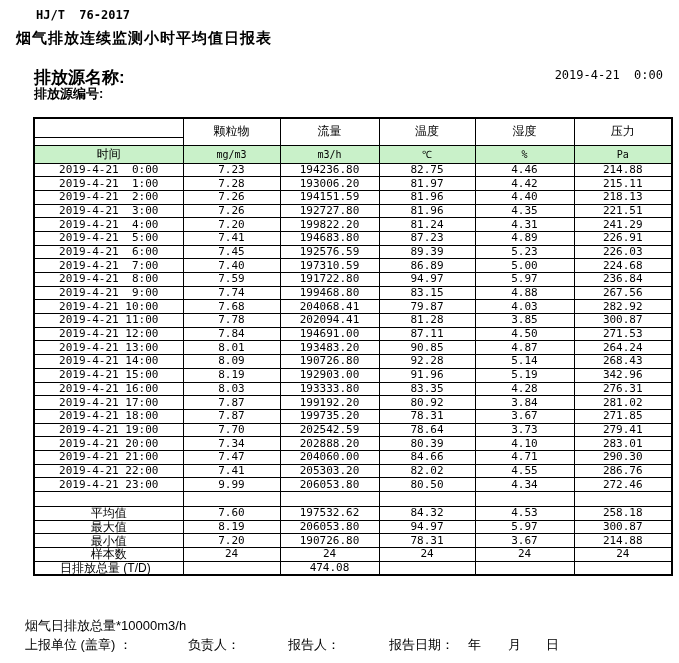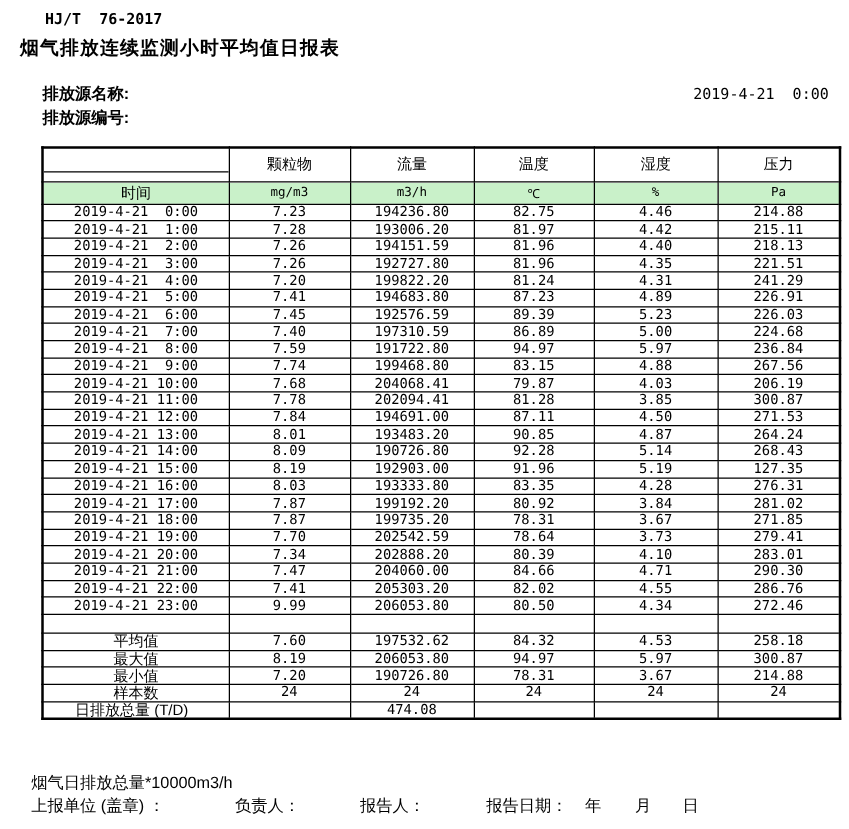--- a/index.html
+++ b/index.html
@@ -12,21 +12,21 @@
   .page { position:absolute; left:0; top:0; width:679px; height:663px;margin-left:16px; }
 
   .std {
     position:absolute; left:20px; top:8px;
     font-family:"DejaVu Sans Mono", monospace; font-weight:bold; font-size:12px; white-space:pre;
   }
   .title {
     position:absolute; left:0; top:29px; width:679px; text-align:left;
     font-size:15px; font-weight:bold; letter-spacing:1px;
   }
-  .src-name { position:absolute; left:18px; top:66px; font-size:13px; font-weight:bold; }
+  .src-name { position:absolute; left:18px; top:66px; font-size:17px; font-weight:bold; }
   .src-code { position:absolute; left:18px; top:85px; font-size:13px; font-weight:bold; }
   .datetime {
     position:absolute; right:32px; top:68px;
     font-family:"DejaVu Sans Mono", monospace; font-size:12px; white-space:pre;
   }
 
   table.report {
     position:absolute; left:17px; top:117px; width:638px;
     border-collapse:collapse; table-layout:fixed; border:2px solid var(--border);
   }
@@ -182,21 +182,21 @@
           <td>83.15</td>
           <td>4.88</td>
           <td>267.56</td>
         </tr>
         <tr>
           <td>2019-4-21 10:00</td>
           <td>7.68</td>
           <td>204068.41</td>
           <td>79.87</td>
           <td>4.03</td>
-          <td>206.19</td>
+          <td>282.92</td>
         </tr>
         <tr>
           <td>2019-4-21 11:00</td>
           <td>7.78</td>
           <td>202094.41</td>
           <td>81.28</td>
           <td>3.85</td>
           <td>300.87</td>
         </tr>
         <tr>
@@ -222,21 +222,21 @@
           <td>92.28</td>
           <td>5.14</td>
           <td>268.43</td>
         </tr>
         <tr>
           <td>2019-4-21 15:00</td>
           <td>8.19</td>
           <td>192903.00</td>
           <td>91.96</td>
           <td>5.19</td>
-          <td>127.35</td>
+          <td>342.96</td>
         </tr>
         <tr>
           <td>2019-4-21 16:00</td>
           <td>8.03</td>
           <td>193333.80</td>
           <td>83.35</td>
           <td>4.28</td>
           <td>276.31</td>
         </tr>
         <tr>

